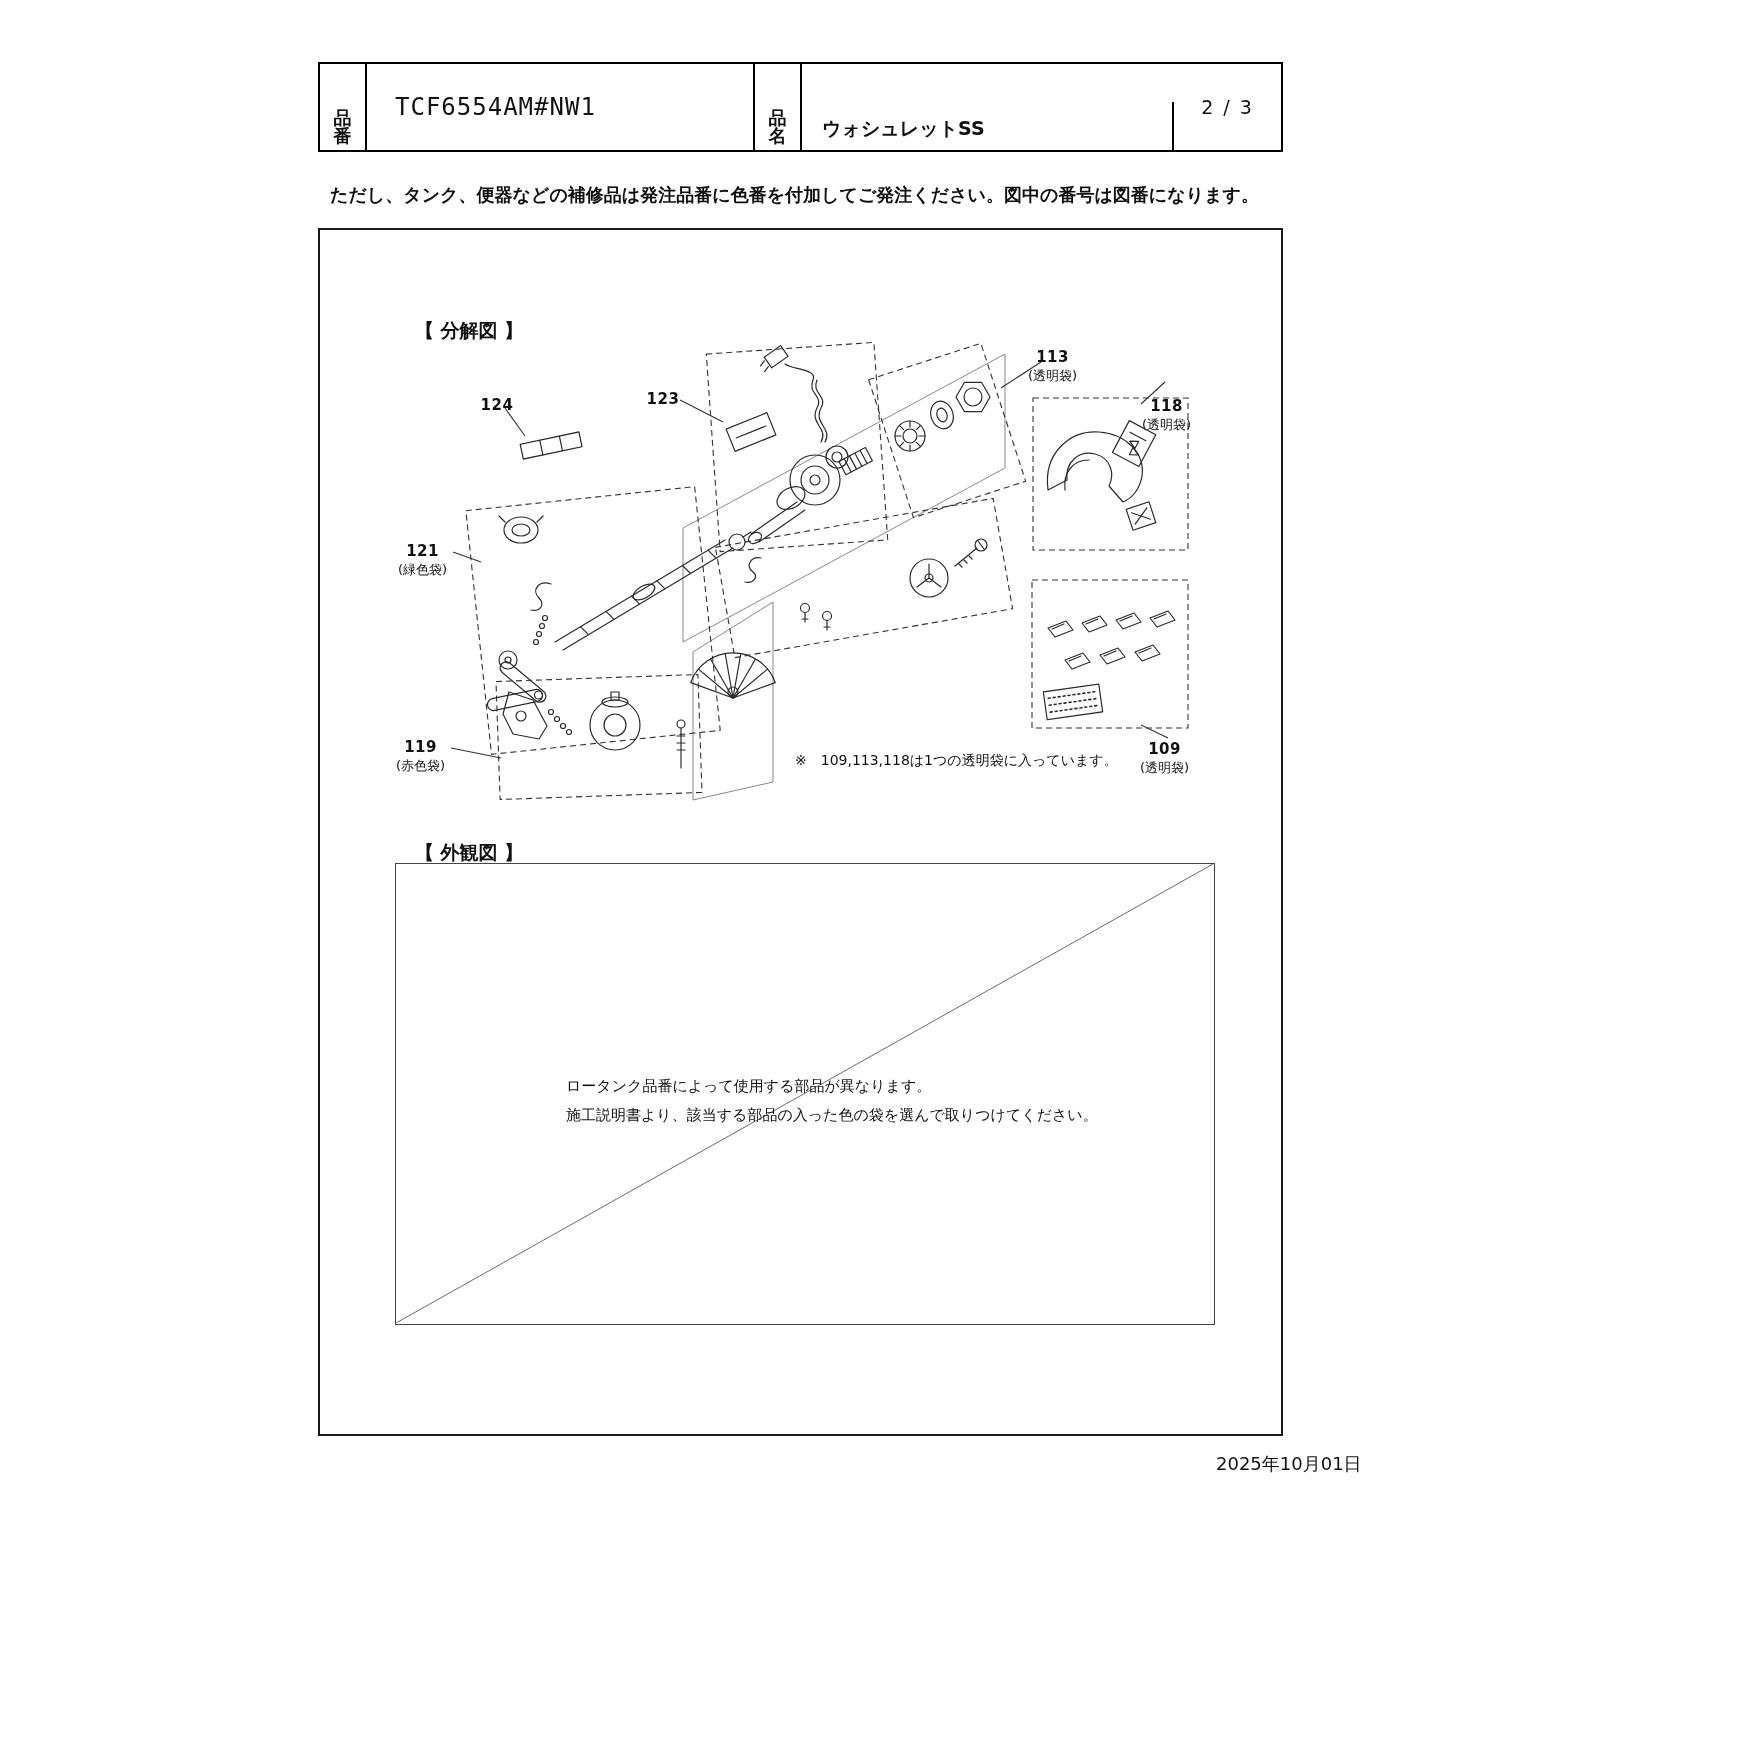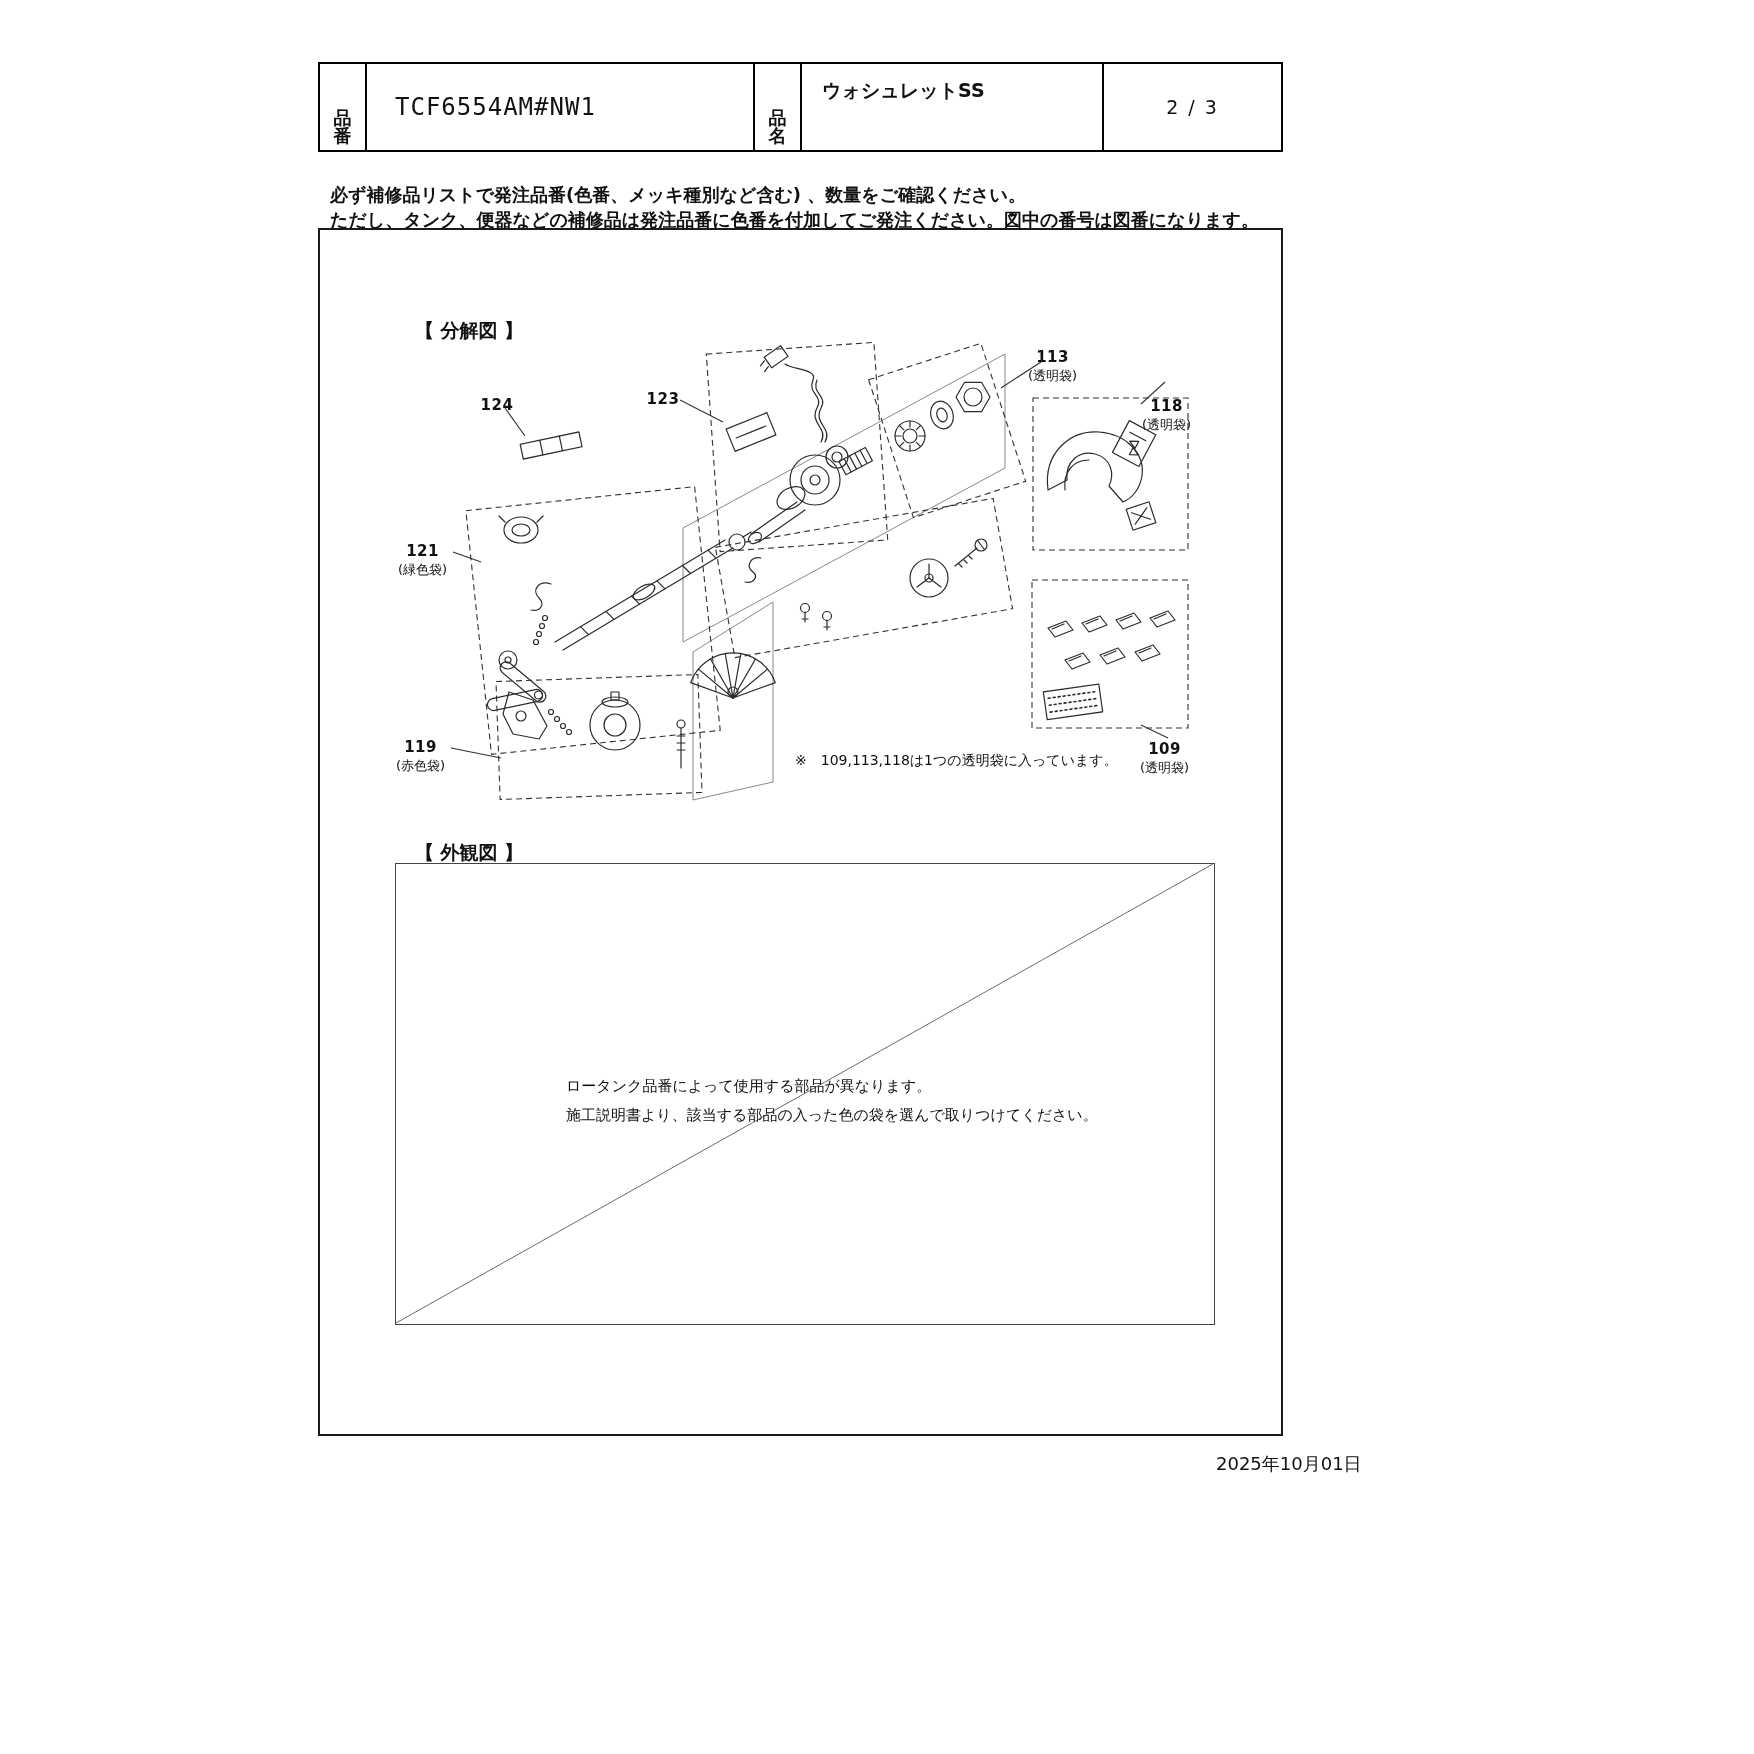--- a/index.html
+++ b/index.html
@@ -23,21 +23,21 @@
     writing-mode:vertical-rl; text-orientation:upright;
     font-size:18px; font-weight:600; letter-spacing:16px; line-height:1;
     padding-top:8px;
   }
   .partno {
     width:388px; display:flex; align-items:center; padding-left:28px;
     font-family:"DejaVu Sans Mono","Liberation Mono",monospace;
     font-size:24px; letter-spacing:1px;
   }
   .prodname {
-    width:302px; padding:14px 0 0 20px; font-size:19px; font-weight:600;
+    width:372px; padding:14px 0 0 20px; font-size:19px; font-weight:600;margin-top:38px;
   }
   .pageno {
     flex:1; display:flex; align-items:center; justify-content:center;
     font-size:19px; letter-spacing:2px;
   }
 
   
   .notice {
     position:absolute; left:330px; top:183px; font-size:18px; font-weight:600;
     line-height:1.38;
@@ -96,21 +96,20 @@
     </div>
     <div class="hcell partno">TCF6554AM#NW1</div>
     <div class="hcell vcell">
       <span class="vtext">品名</span>
     </div>
     <div class="hcell prodname">ウォシュレットSS</div>
     <div class="hcell pageno">2 / 3</div>
   </div>
 
   <div class="notice">
-    <div>必ず補修品リストで発注品番(色番、メッキ種別など含む) 、数量をご確認ください。</div>
     <div>ただし、タンク、便器などの補修品は発注品番に色番を付加してご発注ください。図中の番号は図番になります。</div>
   </div>
 
   <div class="main-box"></div>
 
   <div class="sec-title t1">【 分解図 】</div>
 
   <svg class="diagram" width="828" height="480" viewBox="0 0 828 480">
 
     <g>

